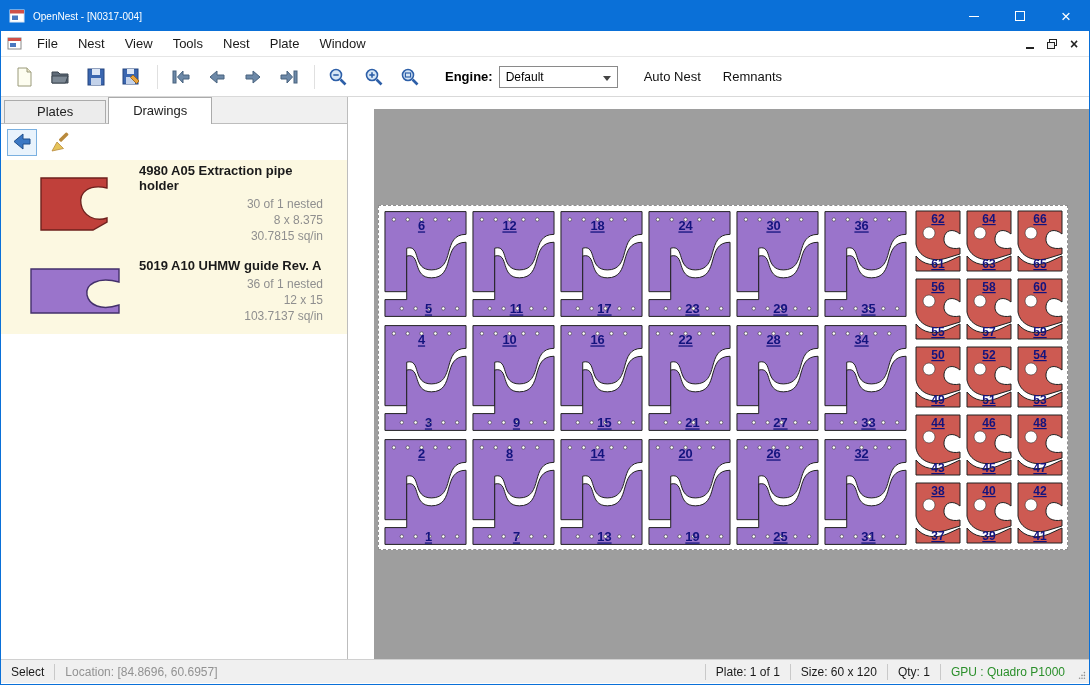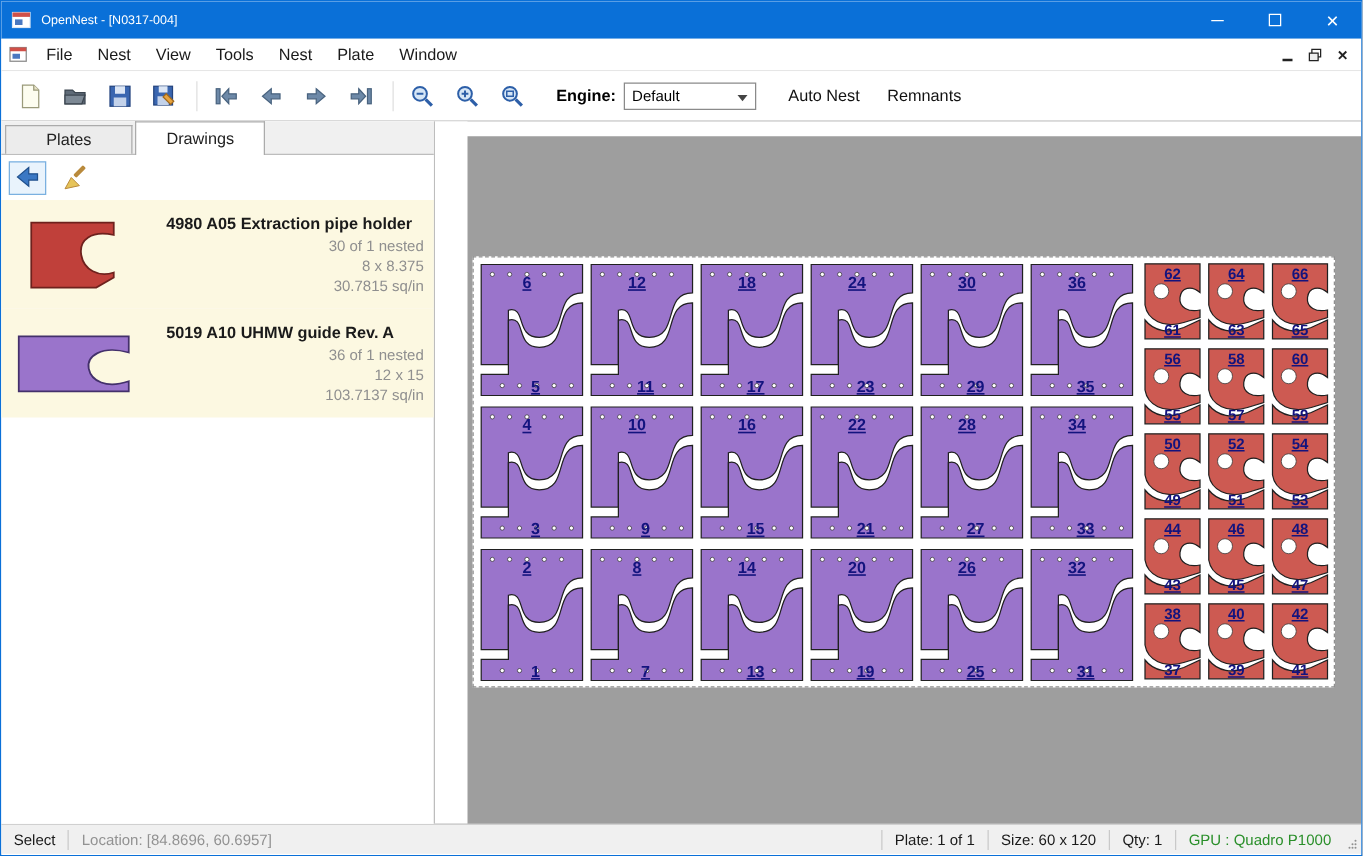--- a/index.html
+++ b/index.html
@@ -22,38 +22,38 @@
   .menu-item { font-size:13px; padding:0 10px; height:22px; line-height:22px; color:#1a1a1a; cursor:default; }
   .mdi-btns { margin-left:auto; display:flex; align-items:center; padding-right:4px; }
   .mdi-btn { width:22px; height:20px; display:flex; align-items:center; justify-content:center; color:#222; font-size:12px; }
   .mdi-min-bar { width:8px; height:2px; background:#222; margin-top:8px; }
 
   
   .toolbar { height:40px; background:#fff; display:flex; align-items:center; border-bottom:1px solid #d9d9d9; padding-left:8px; }
   .t-btn { width:30px; height:30px; display:flex; align-items:center; justify-content:center; margin-right:6px; border:1px solid transparent; }
   .t-sep { width:1px; height:24px; background:#e0e0e0; margin:0 8px 0 4px; }
   .engine-label { font-size:13px; font-weight:bold; margin:0 6px 0 14px; }
-  .engine-combo { width:106px; height:22px; border:1px solid #8a8a8a; background:#fff; display:flex; align-items:center; font-size:12px; padding-left:6px; position:relative; }
+  .engine-combo { width:119px; height:22px; border:1px solid #8a8a8a; background:#fff; display:flex; align-items:center; font-size:12px; padding-left:6px; position:relative; }
   .engine-combo .arrow { position:absolute; right:6px; top:9px; width:0; height:0;
        border-left:4px solid transparent; border-right:4px solid transparent; border-top:5px solid #444; }
   .toolbar-text-btn { font-size:13px; color:#111; margin-left:24px; padding:4px 2px; }
 
   
   .content { display:flex; height:562px; }
 
   
   .left-panel { width:347px; flex:none; border-right:1px solid #bdbdbd; display:flex; flex-direction:column; background:#fff; }
   .tabstrip { height:27px; background:#f0f0f0; display:flex; align-items:flex-end; padding-left:3px; border-bottom:1px solid #bdbdbd; }
   .tab { height:23px; line-height:22px; font-size:13px; background:#ececec; border:1px solid #ababab; border-bottom:none; margin-right:2px; padding:0 32px; color:#222; }
   .tab.active { background:#fff; height:27px; line-height:26px; margin-bottom:-1px; padding:0 24px; }
   .panel-toolbar { height:36px; display:flex; align-items:center; padding:4px 6px; gap:8px; background:#fff; }
   .ptool-btn { width:30px; height:27px; display:flex; align-items:center; justify-content:center; border:1px solid transparent; }
   .ptool-btn.highlight { border:1px solid #7ab0e0; background:#e9f3fc; }
   .draw-list { display:flex; flex-direction:column; }
-  .draw-item { display:flex; background:#fcf8e1; padding:6px 8px; height:87px; gap:24px; align-items:center; }
+  .draw-item { display:flex; background:#fcf8e1; padding:6px 24px; height:87px; gap:14px; align-items:center; }
   .thumb-box { width:100px; flex:none; display:flex; align-items:center; justify-content:center; }
   .draw-text { flex:1; }
   .draw-title { font-weight:bold; font-size:13px; color:#1a1a1a; margin-bottom:3px; }
   .draw-meta { font-size:12px; color:#8f8f8f; line-height:16px;text-align:right; }
 
   
   .canvas { flex:1; position:relative; background:#9e9e9e; overflow:hidden; }
   .canvas-left-strip { position:absolute; left:0; top:0; width:26px; height:100%; background:#fff; }
   .canvas-top-strip { position:absolute; left:0; top:0; width:100%; height:12px; background:#fff; }
   .plate { position:absolute; left:30px; top:108px; width:690px; height:345px; background:#fff; border:1px dashed #8f8f8f; }

